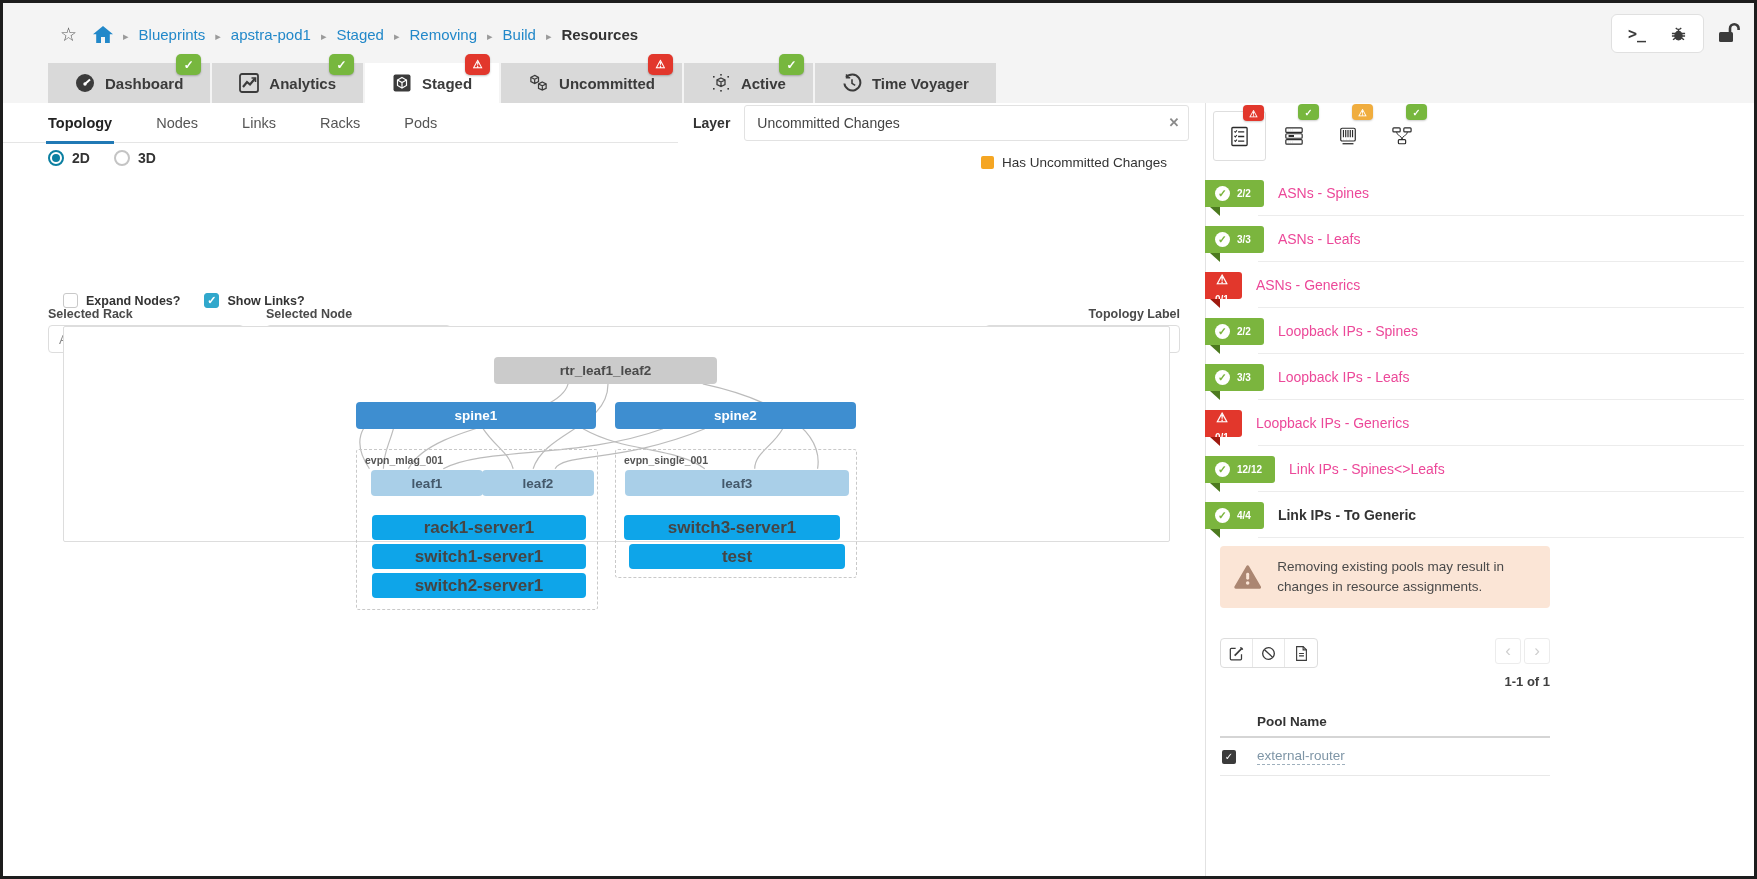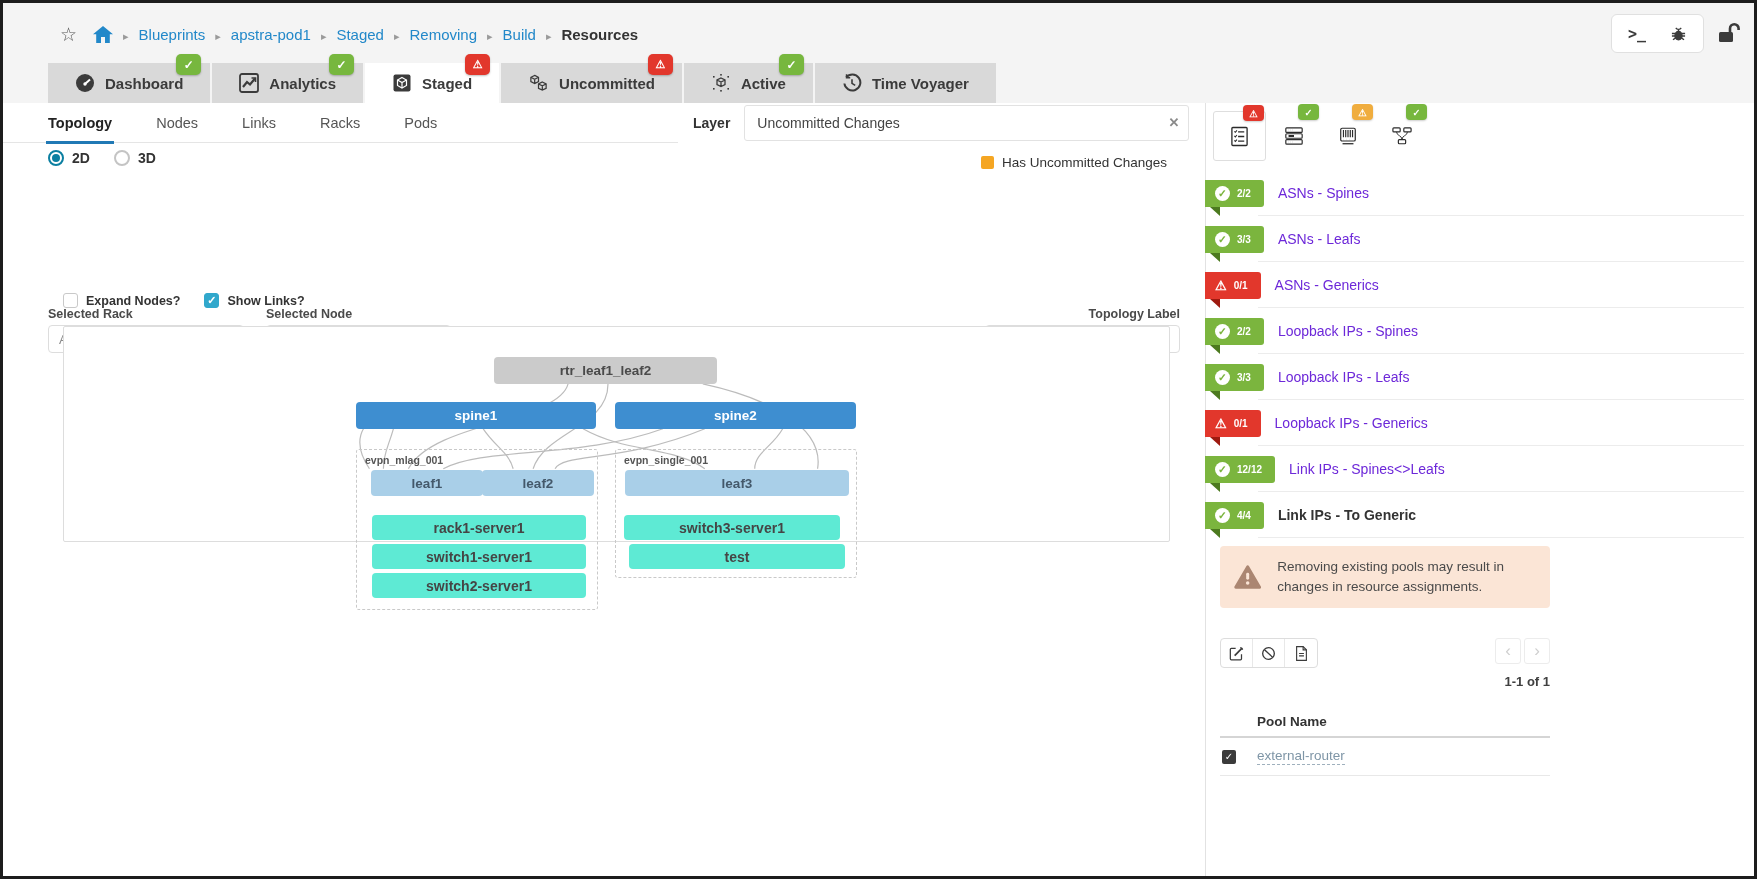--- a/index.html
+++ b/index.html
@@ -64,45 +64,45 @@
   .cb.checked { background:#31a8cc; border-color:#31a8cc; color:#fff; font-size:11px; }
   .cb.checked::after { content:"✓"; }
 
   
   .canvas { position:absolute; top:223px; left:60px; width:1107px; height:216px; border:1px solid #ddd; border-radius:2px; background:#fff; }
   .links-svg { position:absolute; inset:0; pointer-events:none; }
   .node { position:absolute; border-radius:4px; display:flex; align-items:center; justify-content:center; font-weight:700; font-size:13.5px; cursor:pointer; }
   .node.rtr { background:#cbcbcb; color:#4a4a4a; }
   .node.spine { background:#3e8ed0; color:#fff; }
   .node.leaf { background:#a9cfe8; color:#44596b; }
-  .node.server { background:#5eead4; color:#454545; font-size:14px; }
+  .node.server { background:#0ea5e9; color:#454545; font-size:17px; }
   .group { position:absolute; border:1.5px dashed #c9c9c9; border-radius:3px; }
   .group-label { position:absolute; top:4px; left:8px; font-size:10.5px; font-weight:700; color:#555; }
 
   
   .ptabs { display:flex; padding:8px 0 0 7px; height:58px; gap:1px; }
   .ptab { width:53px; height:50px; display:flex; align-items:center; justify-content:center; position:relative; cursor:pointer; }
   .ptab.active { background:#fff; border:1px solid #dedede; border-radius:3px; }
   .pbadge { position:absolute; top:-7px; right:1px; width:21px; height:16px; border-radius:4px; display:flex; align-items:center; justify-content:center; color:#fff; font-size:9.5px; font-weight:700; box-shadow:0 1px 2px rgba(0,0,0,.2); }
   .pbadge.ok { background:#77b73e; } .pbadge.ok::before { content:"✓"; }
   .pbadge.err { background:#e2372c; } .pbadge.err::before { content:"⚠"; }
   .pbadge.warn { background:#f0ad3e; } .pbadge.warn::before { content:"⚠"; }
 
   .res-list { margin-top:9px; }
   .res-row { position:relative; height:46px; display:flex; align-items:center; cursor:pointer; }
   .res-row::after { content:""; position:absolute; left:52px; right:10px; bottom:0; height:1px; background:#ececec; }
   .ribbon { position:relative; margin-left:-1px; height:27px; display:inline-flex; align-items:center; gap:7px; padding:0 13px 0 10px; border-radius:0 3px 3px 0; color:#fff; font-weight:700; font-size:10px; }
-  .ribbon.ok { background:#7bb53e; } .ribbon.err { background:#e2372c; }
+  .ribbon.ok { background:#7bb53e; } .ribbon.err { background:#e2372c;flex-direction:column; }
   .ribbon::after { content:""; position:absolute; left:5px; top:100%; width:0; height:0; border-top:9px solid transparent; border-left:10px solid transparent; }
   .ribbon.ok::after { border-top-color:#4c7a1f; }
   .ribbon.err::after { border-top-color:#9e1a10; }
   .rb-ic { width:15px; height:15px; border-radius:50%; background:#fff; display:flex; align-items:center; justify-content:center; font-size:10.5px; }
   .ribbon.ok .rb-ic { color:#7bb53e; } .rb-ic::before { content:"✓"; }
   .rb-warn { font-size:13px; color:#fff; } .rb-warn::before { content:"⚠"; }
-  .res-label { margin-left:14px; font-size:14px; color:#6d28d9; }
+  .res-label { margin-left:14px; font-size:14px; color:#ec4899; }
   .res-row.selected .res-label { font-weight:700; color:#333; }
 
   .detail { margin:8px 0 0 14px; width:330px; }
   .warnbox { background:#fbe5d6; border-radius:4px; padding:10px 14px; display:flex; align-items:center; gap:16px; }
   .warn-text { font-size:13.5px; color:#4a4a4a; line-height:1.5; }
   .actions-row { margin-top:30px; display:flex; justify-content:space-between; align-items:flex-start; }
   .btn-group { display:flex; border:1px solid #ddd; border-radius:4px; overflow:hidden; background:#fff; }
   .abtn { width:32px; height:28px; display:flex; align-items:center; justify-content:center; border-right:1px solid #e8e8e8; cursor:pointer; }
   .abtn:last-child { border-right:none; }
   .pager { display:flex; gap:3px; }

